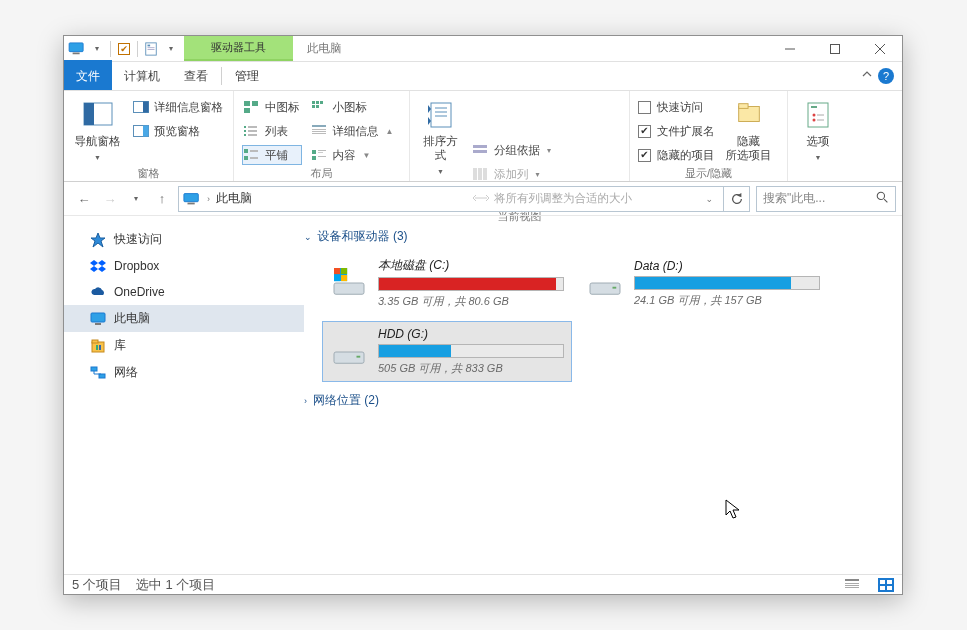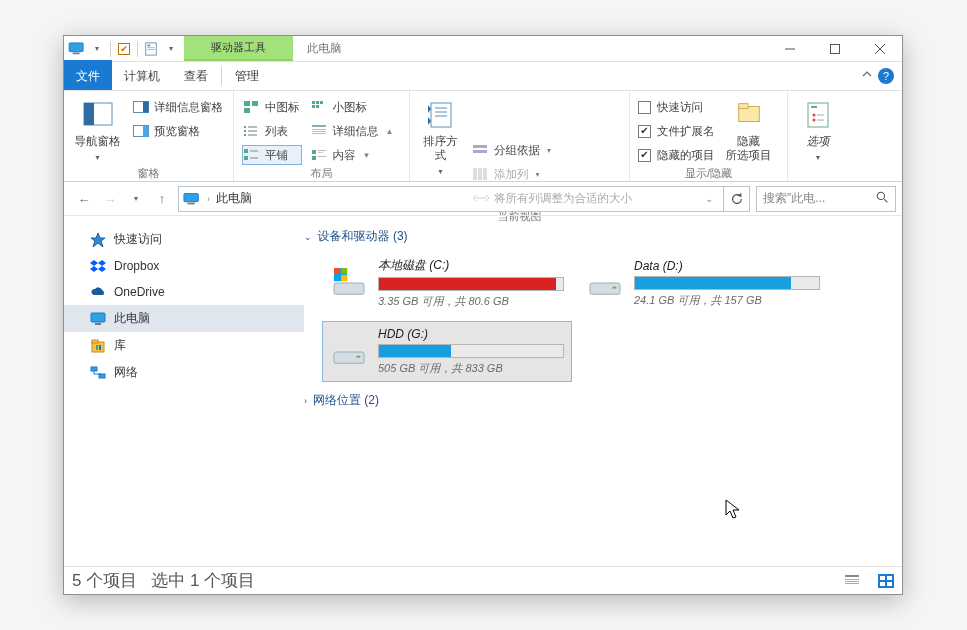--- a/index.html
+++ b/index.html
@@ -67,21 +67,21 @@
   .drives { display:flex; flex-wrap:wrap; gap: 6px 6px; padding-left: 18px; margin-bottom:8px;}
   .drive { width: 250px; display:flex; gap:10px; padding:6px 8px; align-items:center;}
   .drive.selected { background:#e5e5e5; border:1px solid #8ab9e9; padding:5px 7px;}
   .drive .d-icn { width:38px; height:30px; flex-shrink:0; }
   .drive .d-body { flex:1;font-style:italic; }
   .drive .d-title { font-size:12px; color:#222; margin-bottom:3px;}
   .drive .d-bar { height:14px; border:1px solid #b5b5b5; background:#eaeaea; margin-bottom:3px; position:relative;}
   .drive .d-bar .fill { height:100%; }
   .drive .d-sub { font-size:11px; color:#6a6a6a;}
   
-  .status { height:28px; border-top:1px solid #e1e1e1; display:flex; align-items:center; padding:0 8px; color:#555; font-size:17px; gap:14px;}
+  .status { height:20px; border-top:1px solid #e1e1e1; display:flex; align-items:center; padding:0 8px; color:#555; font-size:13px; gap:14px;}
   .status .spacer { flex:1;}
   .view-icn { width:16px; height:14px; display:flex; align-items:center; justify-content:center; margin-left:4px;}
   
   .cursor-ptr { position: absolute; left: 725px; top: 499px; pointer-events:none; }
 </style>
 </head>
 <body>
 
 <div class="window">
 
@@ -317,21 +317,21 @@
                 <rect x="5" y="8" width="22" height="16" fill="#fbe8a6" stroke="#caa84f"></rect>
                 <rect x="5" y="5" width="10" height="5" fill="#fbe8a6" stroke="#caa84f"></rect>
               </svg></span>
           <span style="white-space:pre-line;">隐藏
 所选项目</span>
         </div>
       </div>
       <div class="rgroup-label">显示/隐藏</div>
     </div>
 
-    <div class="rgroup" style="width:60px; border-right:none;font-style:italic;">
+    <div class="rgroup" style="width:60px; border-right:none;">
       <div class="rgroup-body">
         <div class="big-btn">
           <span class="big-icn"><svg viewBox="0 0 32 32" width="32" height="32">
                 <rect x="6" y="4" width="20" height="24" fill="#fff" stroke="#6a8"></rect>
                 <rect x="9" y="7" width="6" height="2" fill="#6a8"></rect>
                 <circle cx="12" cy="16" r="1.5" fill="#d44"></circle>
                 <line x1="15" y1="16" x2="22" y2="16" stroke="#aaa"></line>
                 <circle cx="12" cy="21" r="1.5" fill="#d44"></circle>
                 <line x1="15" y1="21" x2="22" y2="21" stroke="#aaa"></line>
               </svg></span>

